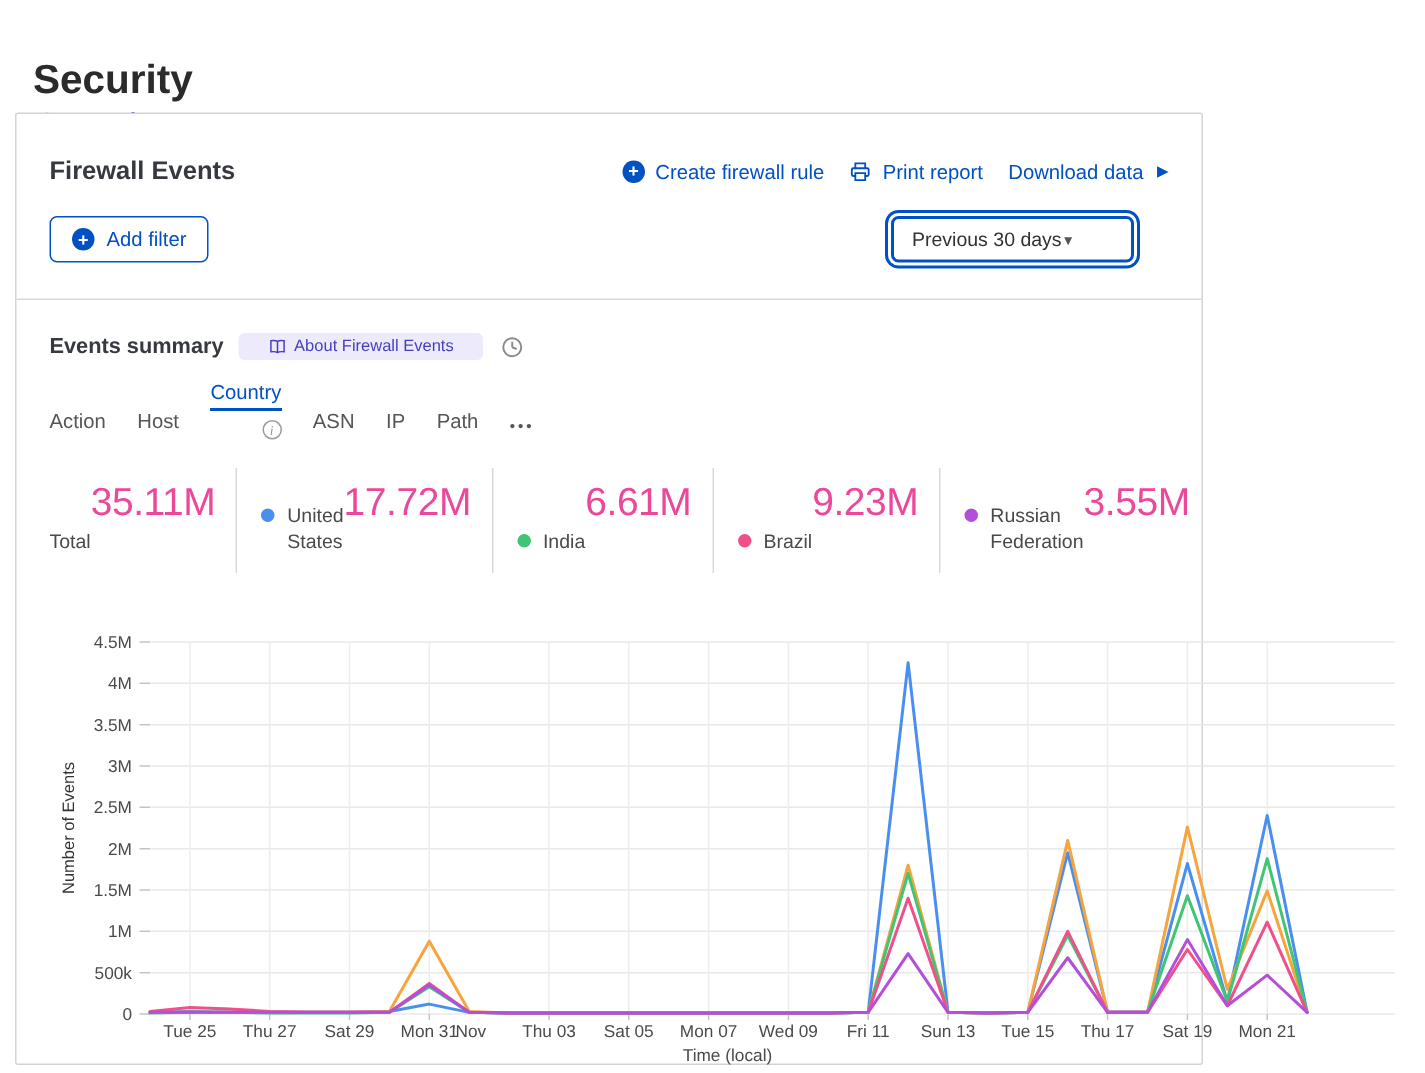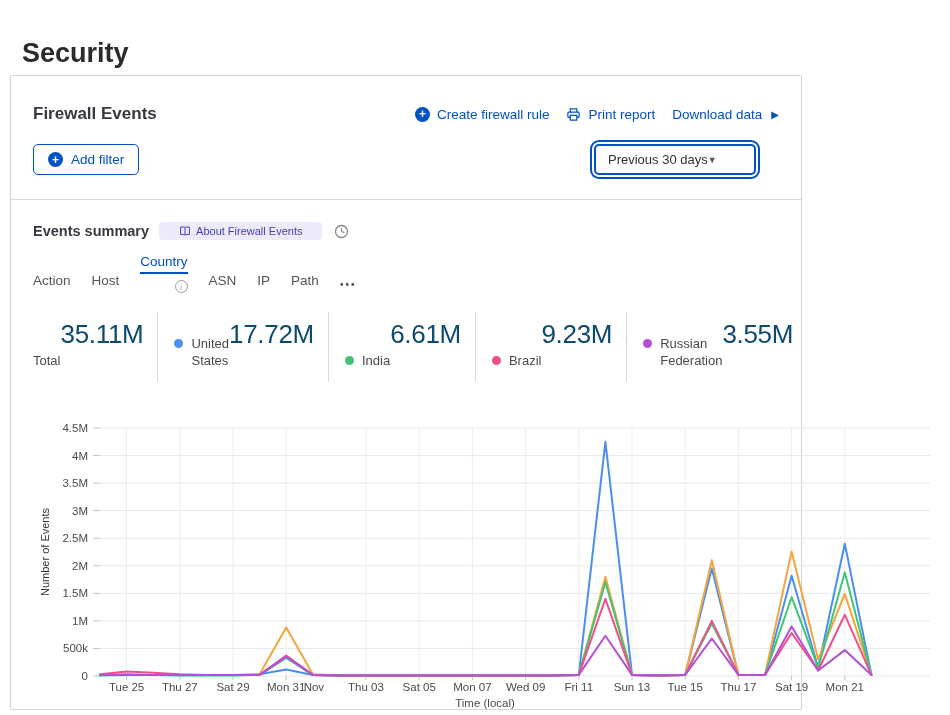--- a/index.html
+++ b/index.html
@@ -70,21 +70,21 @@
     font-family:"Liberation Serif", serif; font-style:italic;
   }
   .tab.more { letter-spacing:2px; font-weight:700; color:#555; padding-bottom:8px; font-size:10px; }
 
   
   .stats { display:flex; margin-top:14px; }
   .stat { flex:1; padding:2px 14px 12px 16px; border-left:1px solid #d9d9d9; display:flex; flex-direction:row; min-height:70px; cursor:pointer; }
   .stat:first-child { border-left:none; padding-left:0; }
   .stat-label { margin-top:auto; font-size:13px; color:#4a4a4a; display:flex; gap:8px; line-height:1.3; }
   .stat-dot { width:9px; height:9px; border-radius:50%; flex:0 0 auto; margin-top:3px; }
-  .stat-value { font-size:26px; color:#0c4a6e; margin-top:5px; letter-spacing:-0.3px; }
+  .stat-value { font-size:26px; color:#ec4899; margin-top:5px; letter-spacing:-0.3px; }
 
   
   .chart-wrap { margin:22px -22px 0; width:920px; height:308px; position:relative; }
   svg { font-family:inherit; display:block; }
 </style>
 </head>
 <body>
 
 <div class="page-header">
   <div class="page-title">Security</div>

